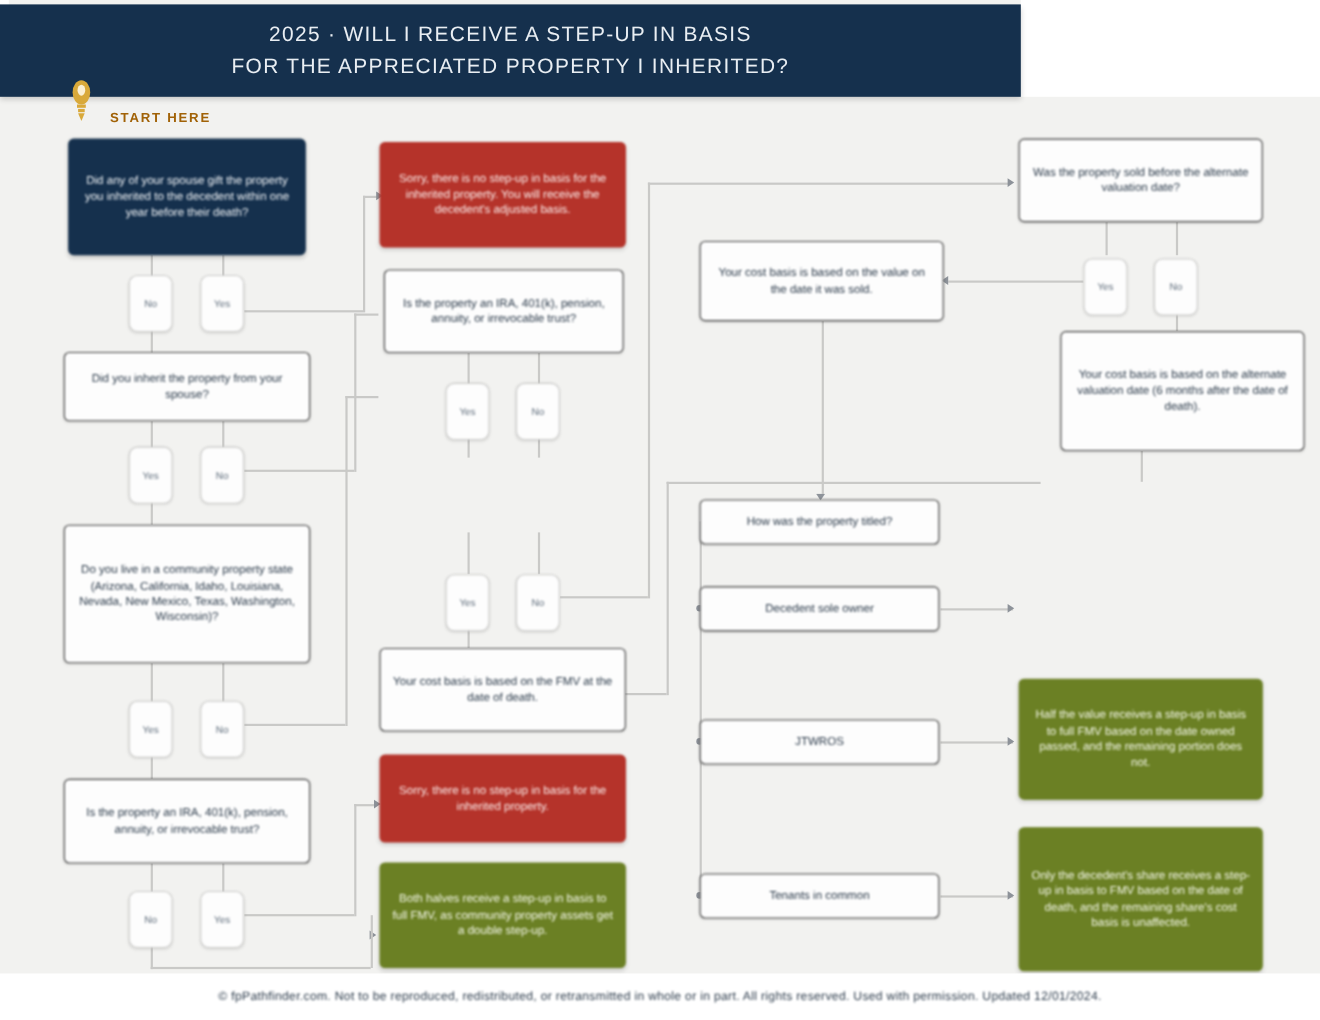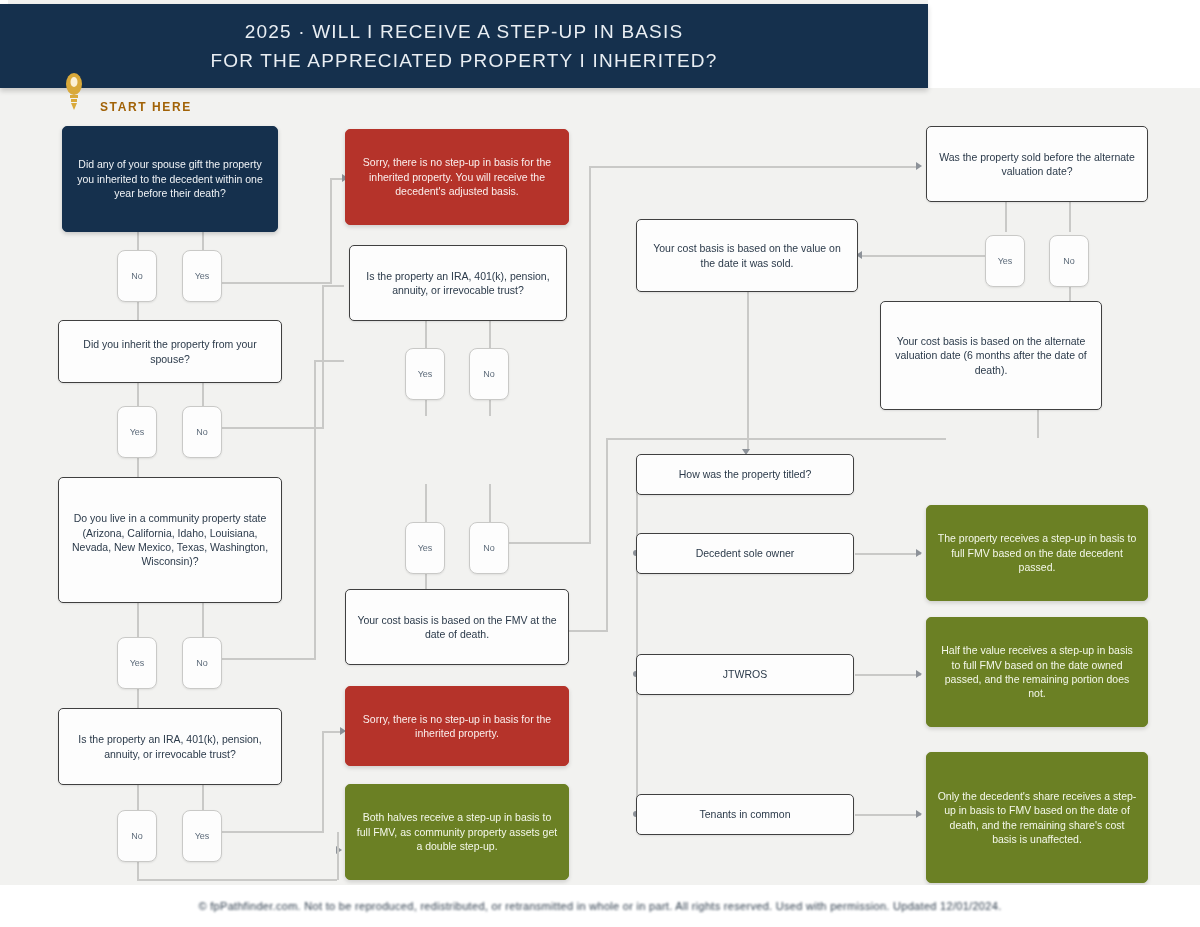--- a/index.html
+++ b/index.html
@@ -316,29 +316,28 @@
 
   <div class="node green" style="left:345px; top:784px; width:224px; height:96px;">Both halves receive a step-up in basis to full FMV, as community property assets get a double step-up.</div>
 
   <div class="node white" style="left:926px; top:126px; width:222px; height:76px;">Was the property sold before the alternate valuation date?</div>
 
   <div class="decision" style="left:985px; top:235px;">Yes</div>
   <div class="decision" style="left:1049px; top:235px;">No</div>
 
   <div class="node white" style="left:636px; top:219px; width:222px; height:73px;">Your cost basis is based on the value on the date it was sold.</div>
 
-  <div class="node white" style="left:880px; top:301px; width:222px; height:109px;">Your cost basis is based on the alternate valuation date (6 months after the date of death).</div>
+  <div class="node white" style="left:964px; top:301px; width:222px; height:109px;">Your cost basis is based on the alternate valuation date (6 months after the date of death).</div>
 
   <div class="node white" style="left:636px; top:454px; width:218px; height:41px;">How was the property titled?</div>
 
   <div class="node white" style="left:636px; top:533px; width:218px; height:41px;">Decedent sole owner</div>
   <div class="node white" style="left:636px; top:654px; width:218px; height:41px;">JTWROS</div>
   <div class="node white" style="left:636px; top:794px; width:218px; height:41px;">Tenants in common</div>
 
-  <div class="node green" style="left:926px; top:505px; width:222px; height:96px;">The property receives a step-up in basis to full FMV based on the date decedent passed.</div>
   <div class="node green" style="left:926px; top:617px; width:222px; height:110px;">Half the value receives a step-up in basis to full FMV based on the date owned passed, and the remaining portion does not.</div>
   <div class="node green" style="left:926px; top:752px; width:222px; height:131px;">Only the decedent's share receives a step-up in basis to FMV based on the date of death, and the remaining share's cost basis is unaffected.</div>
 
   <div class="footer-rule"></div>
   <div class="footer">
     <div class="footer-text">© fpPathfinder.com. Not to be reproduced, redistributed, or retransmitted in whole or in part. All rights reserved. Used with permission. Updated 12/01/2024.</div>
   </div>
 
 </div>
 

